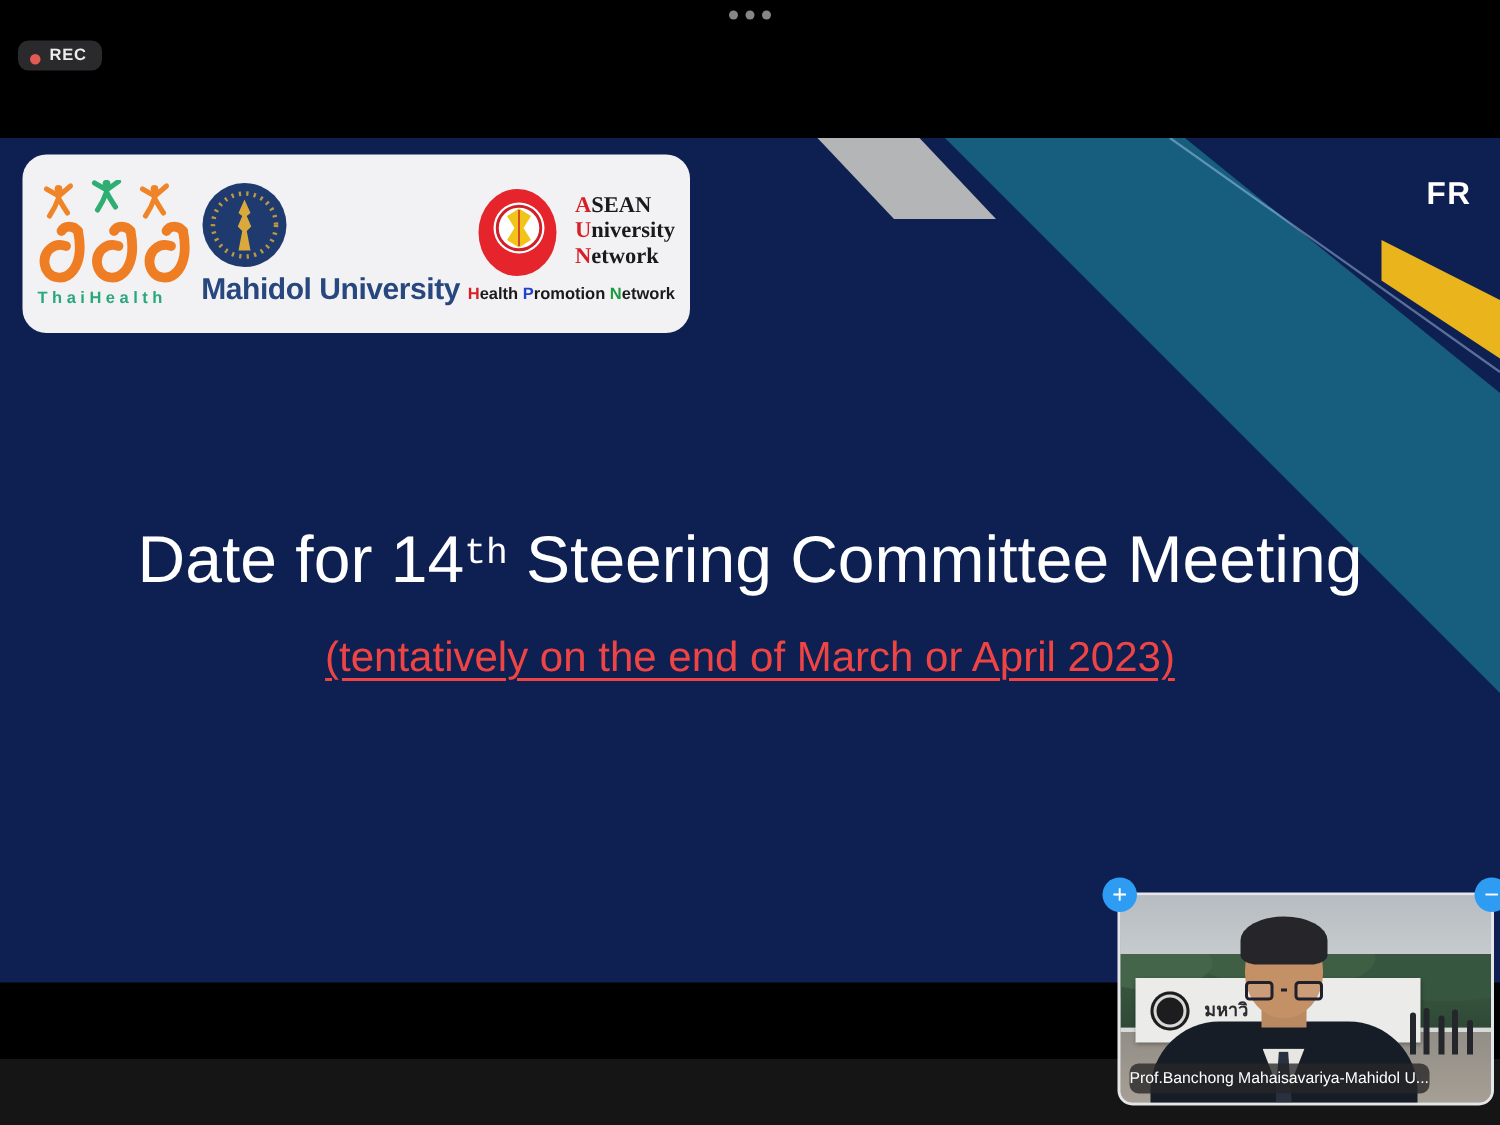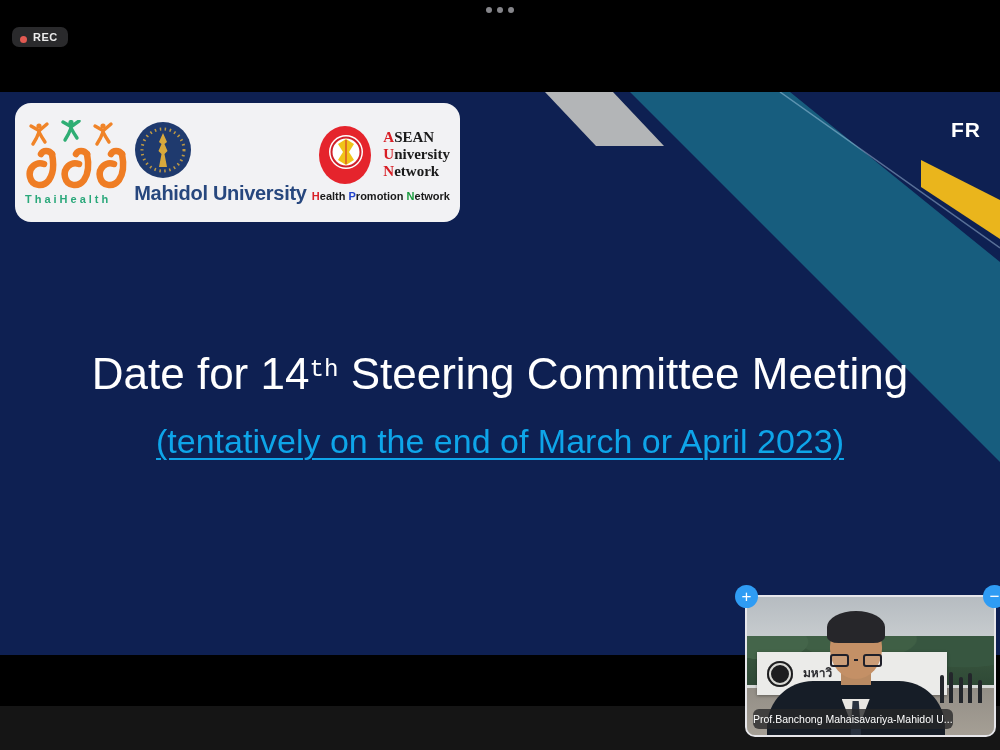--- a/index.html
+++ b/index.html
@@ -33,22 +33,22 @@
   .init-red{color:#d81f26;}
   .init-blue{color:#2244cc;}
   .init-green{color:#1a9c3e;}
   .aun-sub{font-size:11px;font-weight:bold;color:#1a1a1a;margin-top:4px;white-space:nowrap;}
   .aun-sub span{white-space:pre;}
 
   
   .slide-title{position:absolute;left:0;top:256px;width:100%;text-align:center;color:#fff;
                font-size:44px;line-height:1.2;}
   .slide-title sup{font-size:55%;position:relative;top:-.55em;vertical-align:baseline;font-family:Liberation Mono, monospace;}
-  .slide-subtitle{position:absolute;left:0;top:330px;width:100%;text-align:center;color:#0ea5e9;
-                  font-size:34px;text-decoration:underline;text-underline-offset:5px;text-decoration-thickness:2px;}
+  .slide-subtitle{position:absolute;left:0;top:330px;width:100%;text-align:center;color:#ef4444;
+                  font-size:28px;text-decoration:underline;text-underline-offset:5px;text-decoration-thickness:2px;}
 
   
   .bottom-strip{position:absolute;left:0;top:706px;width:1000px;height:44px;background:#151515;}
 
   
   .video-thumb{position:absolute;left:745px;top:595px;width:247px;height:138px;border-radius:10px;
                border:2px solid #e6e6ea;background:#9aa0a5;z-index:10;cursor:pointer;}
   .video-scene{position:absolute;inset:0;border-radius:8px;overflow:hidden;}
   .sky{position:absolute;inset:0;background:linear-gradient(180deg,#b6bcc1 0%,#cdd1d3 40%,#d9dbda 65%,#c4c3bd 100%);}
   .trees{position:absolute;left:0;right:0;top:28%;height:36%;

